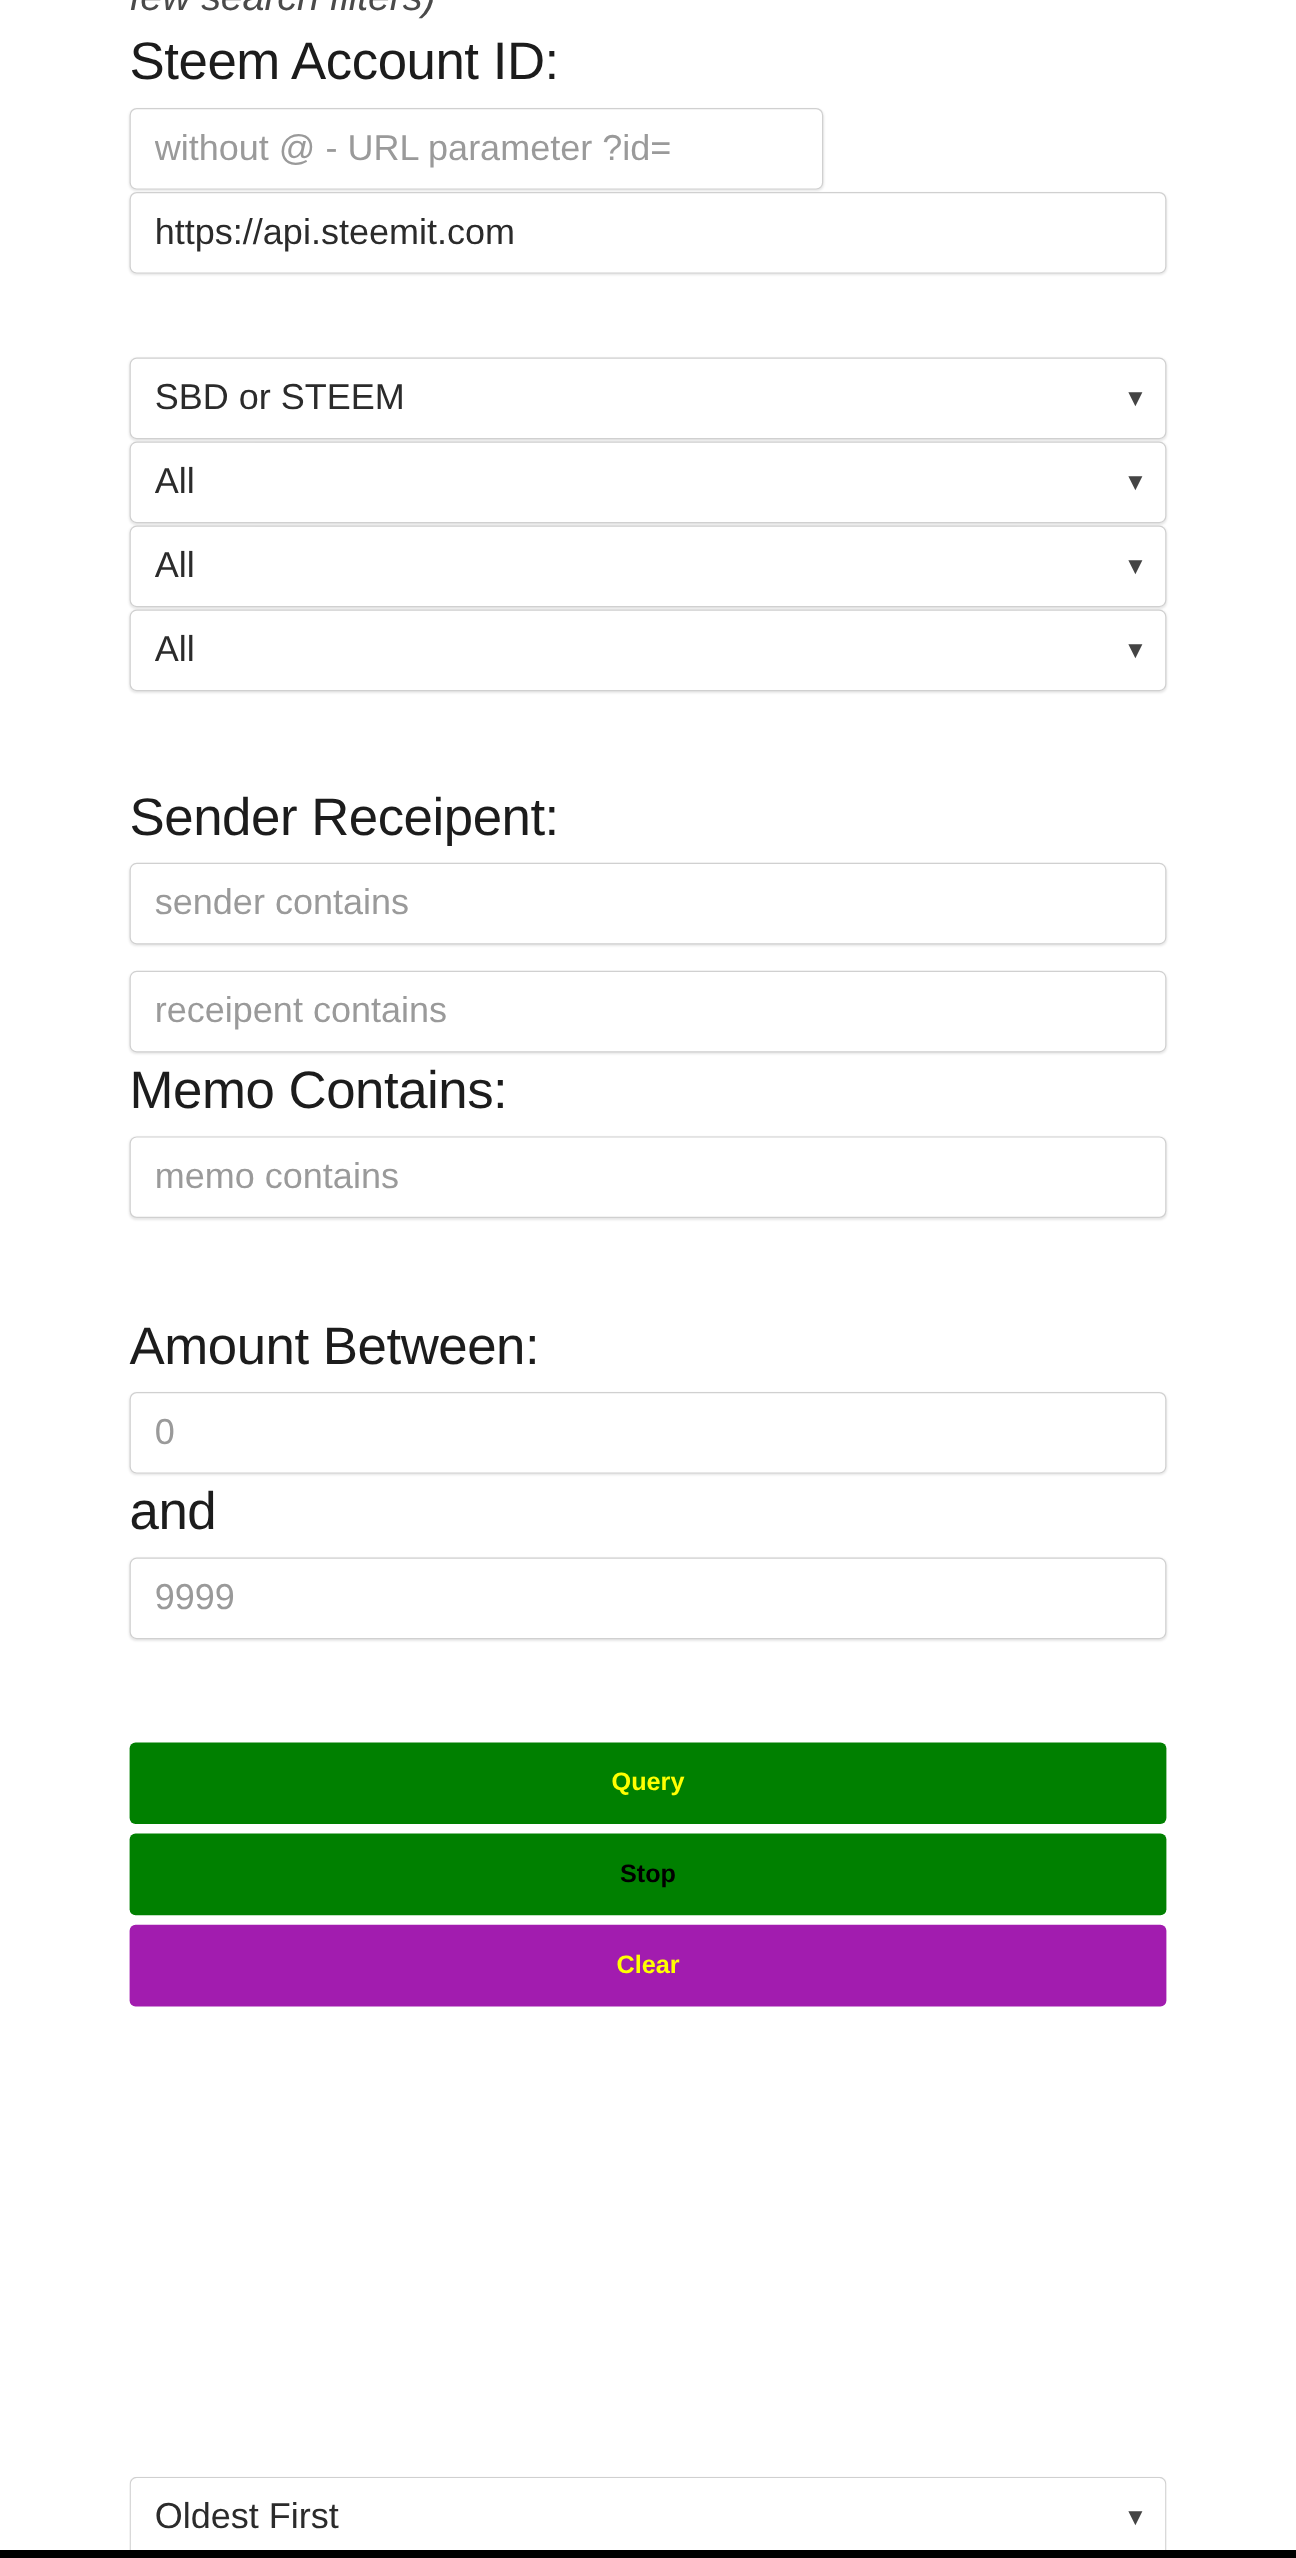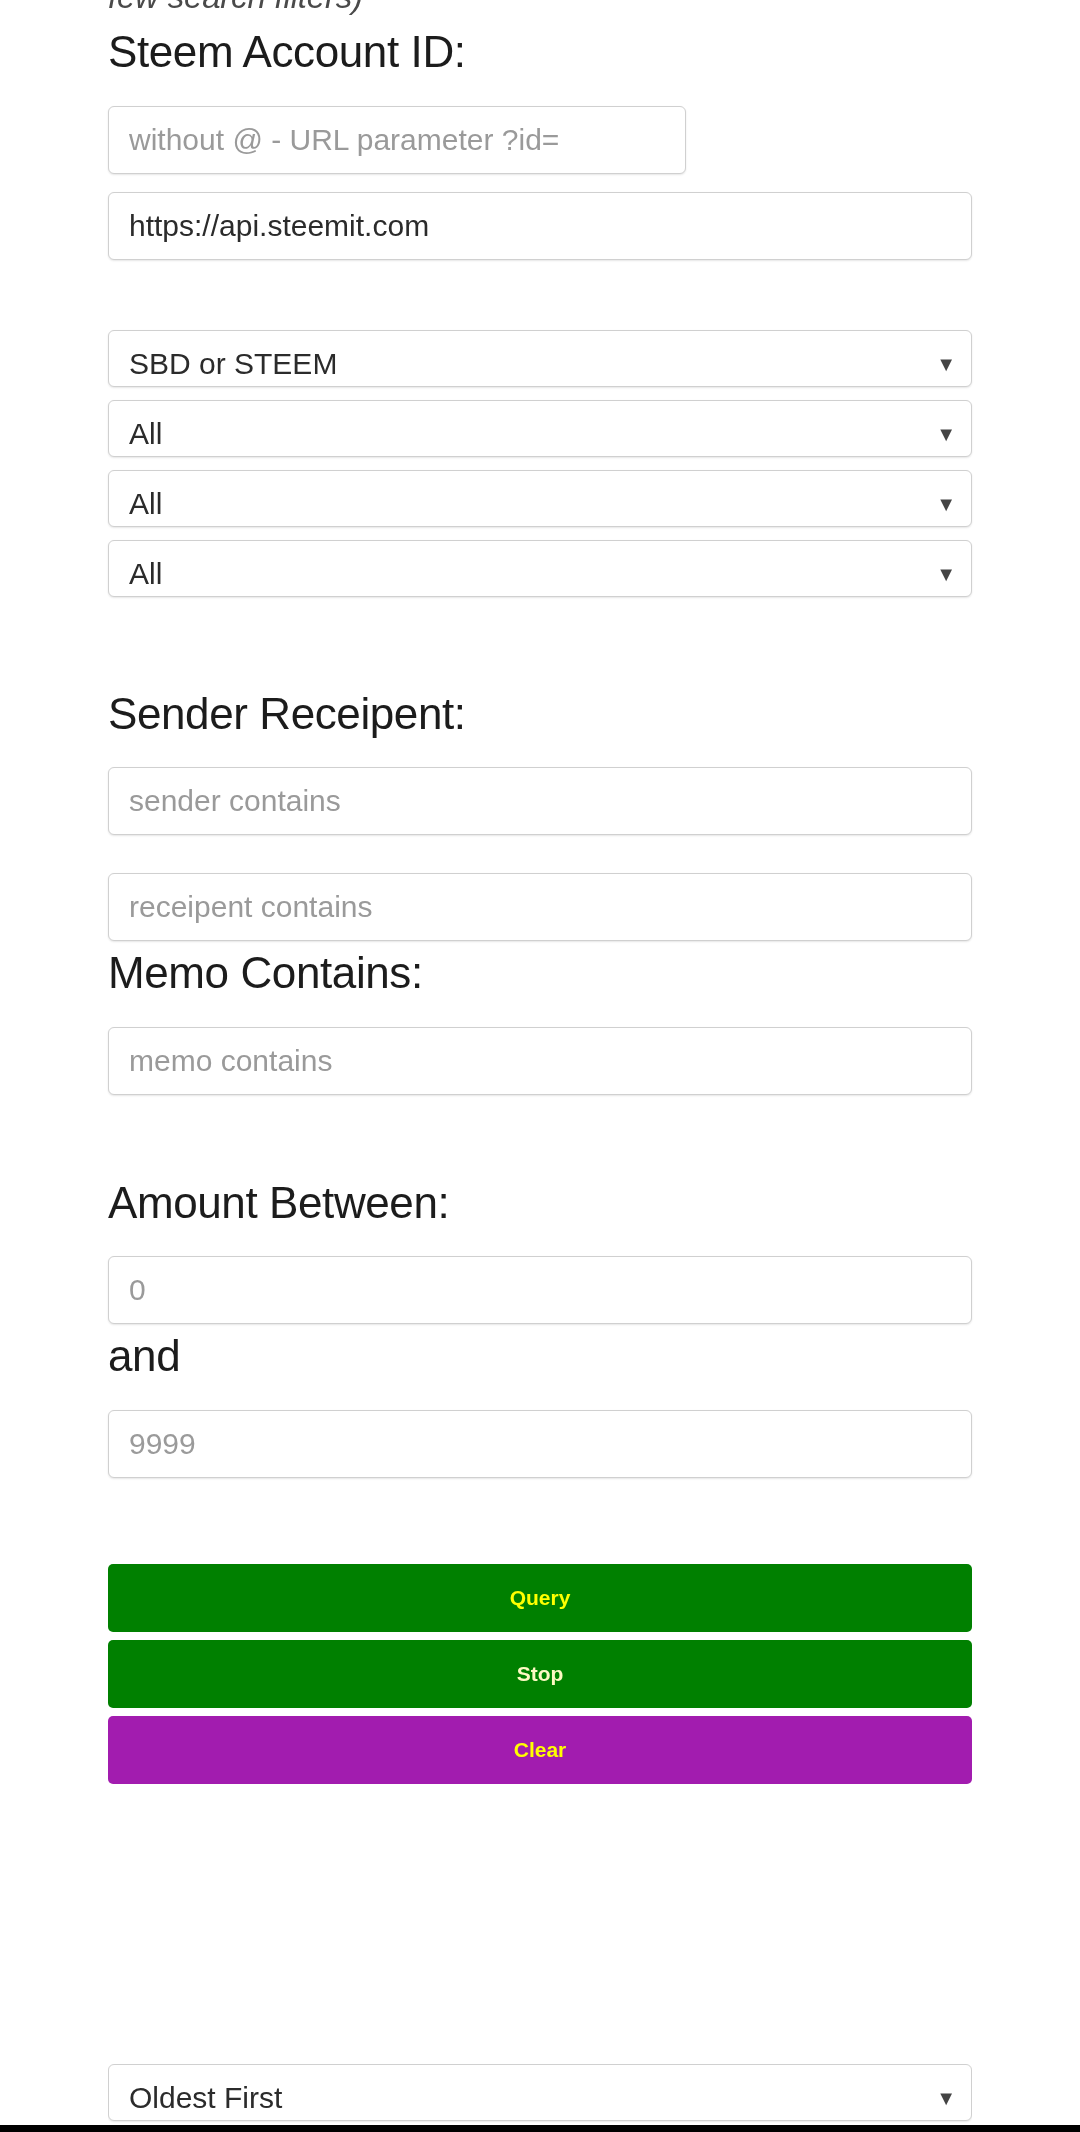--- a/index.html
+++ b/index.html
@@ -48,35 +48,34 @@
     height: 68px;
     background: #ffffff;
     border: 1px solid #d0d0d0;
     border-radius: 6px;
     box-shadow: 0 1px 2px rgba(0,0,0,0.10);
     font-family: "Liberation Sans", sans-serif;
     font-size: 30px;
     color: #2b2b2b;
     padding: 0 20px;
     outline: none;
-    margin-top: 16px;
   }
   .field::placeholder { color: #9a9a9a; opacity: 1; }
   .field.narrow { width: 578px; }
 
   
   .select-wrap {
     position: relative;
     width: 100%;
     height: 68px;
   }
   .select {
     display: block;
     width: 100%;
-    height: 57px;
+    height: 68px;
     background: #ffffff;
     border: 1px solid #d0d0d0;
     border-radius: 6px;
     box-shadow: 0 1px 2px rgba(0,0,0,0.10);
     font-family: "Liberation Sans", sans-serif;
     font-size: 30px;
     color: #2b2b2b;
     padding: 0 44px 0 20px;
     outline: none;
     -webkit-appearance: none;
@@ -221,21 +220,21 @@
   <div class="gap-14"></div>
   <input class="field" type="text" placeholder="9999" style="">
 
   <div class="gap-70"></div>
   <div style="height:16px"></div>
 
   <button class="btn" style="background:#008000;color:#ffff00">Query</button>
 
   <div class="gap-8"></div>
 
-  <button class="btn" style="background:#008000;color:#fef9c3">Stop</button>
+  <button class="btn" style="background:#008000;color:#000000">Stop</button>
 
   <div class="gap-8"></div>
 
   <button class="btn" style="background:#a21caf;color:#ffff00">Clear</button>
 
   <div class="bottom-select-clip">
     <div class="select-wrap">
       <select class="select">
         <option>Oldest First</option>
       </select>

